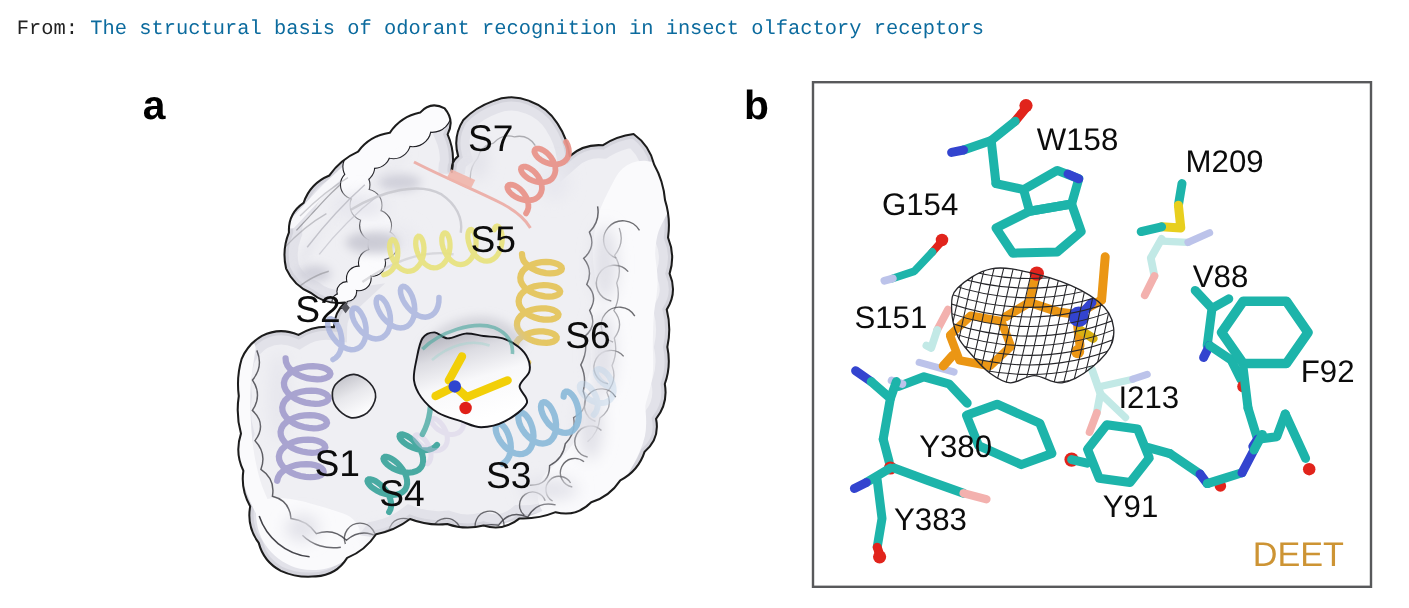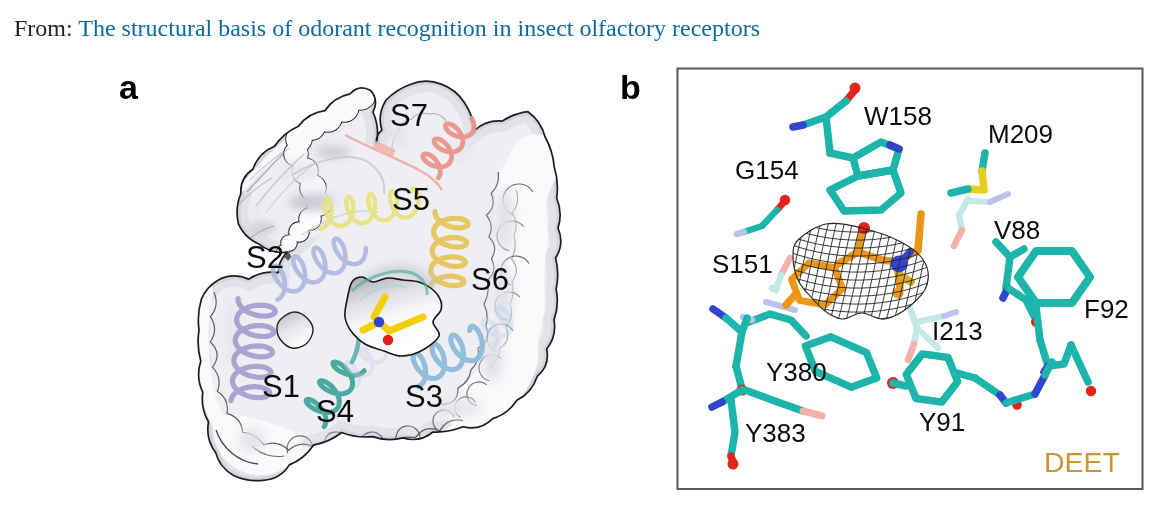--- a/index.html
+++ b/index.html
@@ -1,15 +1,15 @@
 <!DOCTYPE html>
 <html><head><meta charset="utf-8">
 <style>
 html,body{margin:0;padding:0;background:#fff;width:1174px;height:507px;overflow:hidden}
-#hdr{position:absolute;left:14px;top:15px;font-family:Liberation Serif, serif;font-size:24px;color:#222}
+#hdr{position:absolute;left:14px;top:15px;font-family:Liberation Mono, monospace;font-size:17px;color:#222}
 #hdr a{color:#0c6b9e;text-decoration:none}
 svg text{font-family:"Liberation Sans",sans-serif}
 </style></head>
 <body>
 <div id="hdr">From: <a>The structural basis of odorant recognition in insect olfactory receptors</a></div>
 <svg width="1174" height="447" style="position:absolute;left:0;top:60px" viewBox="0 60 1174 447">
 <defs>
 <filter id="soft" x="-80%" y="-80%" width="260%" height="260%">
         <feGaussianBlur stdDeviation="6"></feGaussianBlur>
       </filter>

